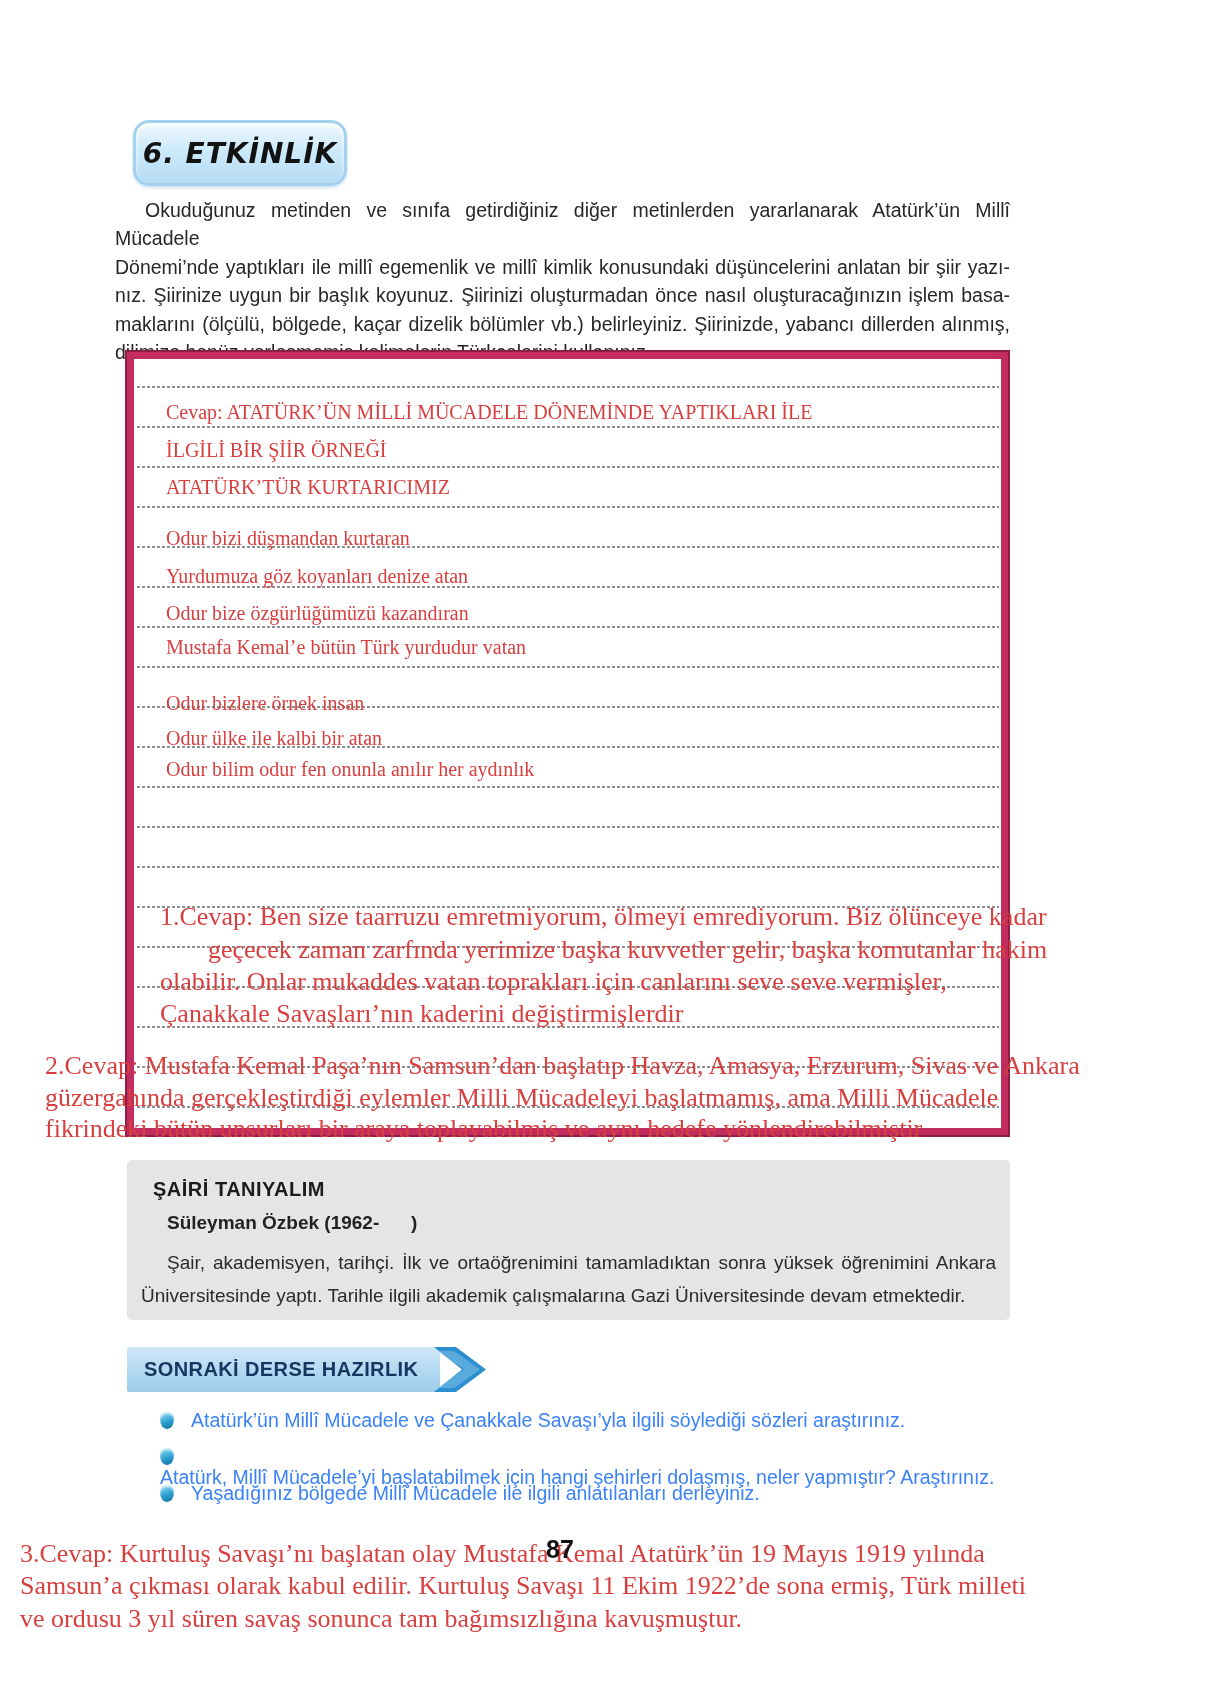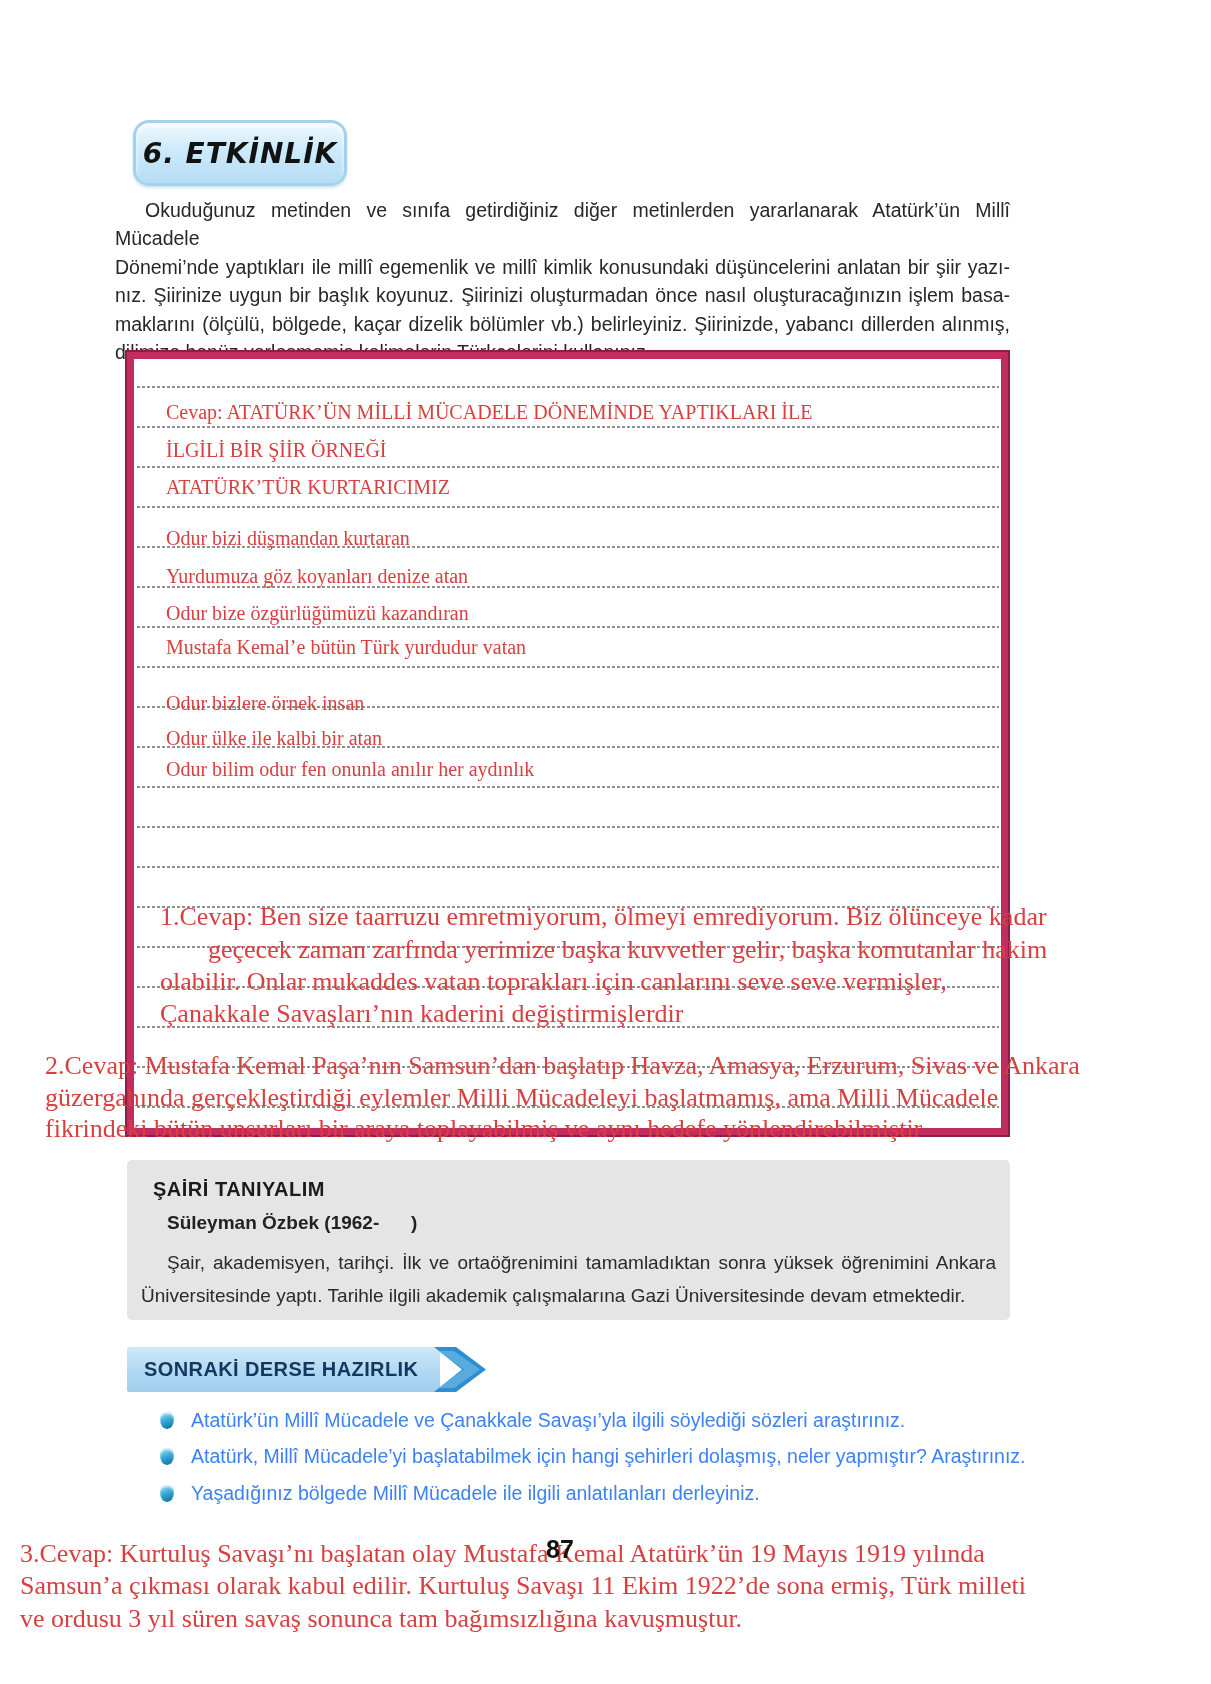--- a/index.html
+++ b/index.html
@@ -122,21 +122,21 @@
     <svg class="banner-arrow" viewBox="0 0 58 45">
       <polygon points="0,0 22,0 52,22.5 22,45 0,45 28,22.5" fill="#2e8fd0"></polygon>
       <polygon points="4,4 20,4 46,22.5 20,41 4,41 30,22.5" fill="#7fc2e8" opacity="0.55"></polygon>
     </svg>
   </div>
 
   <div class="bullet-row" style="top:1408px;width:900px;">
     <span class="dot"></span>
     <span class="bullet-text">Atatürk’ün Millî Mücadele ve Çanakkale Savaşı’yla ilgili söylediği sözleri araştırınız.</span>
   </div>
-  <div class="bullet-row" style="top:1444px;width:950px;">
+  <div class="bullet-row" style="top:1444px;width:950px;flex-direction:column;">
     <span class="dot"></span>
     <span class="bullet-text">Atatürk, Millî Mücadele’yi başlatabilmek için hangi şehirleri dolaşmış, neler yapmıştır? Araştırınız.</span>
   </div>
   <div class="bullet-row" style="top:1481px;width:900px;">
     <span class="dot"></span>
     <span class="bullet-text">Yaşadığınız bölgede Millî Mücadele ile ilgili anlatılanları derleyiniz.</span>
   </div>
 
   <div class="hw small" style="left:20px;top:1540px;">3.Cevap: Kurtuluş Savaşı’nı başlatan olay Mustafa Kemal Atatürk’ün 19 Mayıs 1919 yılında</div>
   <div class="hw small" style="left:20px;top:1572px;">Samsun’a çıkması olarak kabul edilir. Kurtuluş Savaşı 11 Ekim 1922’de sona ermiş, Türk milleti</div>

